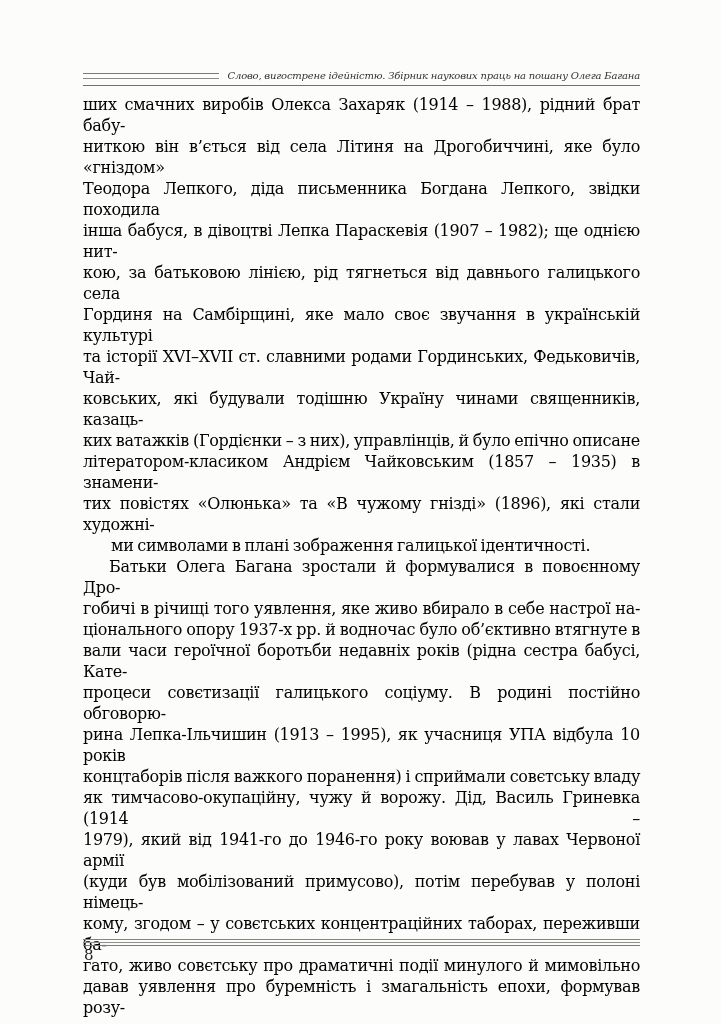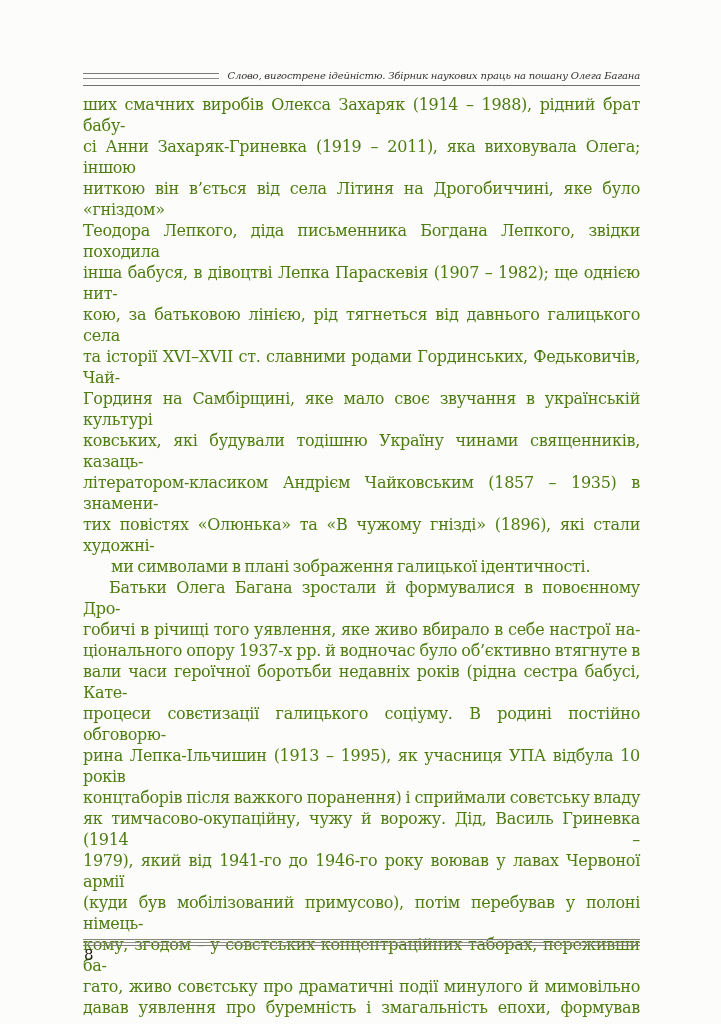--- a/index.html
+++ b/index.html
@@ -53,21 +53,21 @@
     width: 557px;
   }
   .line {
     font-size: 16px;
     line-height: 21px;
     letter-spacing: -0.3px;
     word-spacing: -1px;
     text-align: justify;
     text-align-last: justify;
     white-space: normal;
-    color: #4d7c0f;
+    color: #000000;
   }
   .line.indent { text-indent: 26px; }
   .line.para-end { text-align-last: left; margin-left: 28px; }
   
   .footer-rule {
     position: absolute;
     left: 83px;
     width: 557px;
     top: 939px;
     height: 7px;
@@ -92,28 +92,28 @@
 
 <div class="page">
 
   <div class="running-header">
     <div class="header-rule-fill"></div>
     <div class="running-title">Слово, вигострене ідейністю. Збірник наукових праць на пошану Олега Багана</div>
   </div>
 
   <div class="body-text">
       <div class="line"><span>ших смачних виробів Олекса Захаряк (1914 – 1988), рідний брат бабу-</span></div>
-      <div class="line"><span>сі Анни Захаряк-Гриневка (1919 – 2011), яка виховувала Олега; іншою</span></div>
       <div class="line"><span>ниткою він в’ється від села Літиня на Дрогобиччині, яке було «гніздом»</span></div>
       <div class="line"><span>Теодора Лепкого, діда письменника Богдана Лепкого, звідки походила</span></div>
       <div class="line"><span>інша бабуся, в дівоцтві Лепка Параскевія (1907 – 1982); ще однією нит-</span></div>
       <div class="line"><span>кою, за батьковою лінією, рід тягнеться від давнього галицького села</span></div>
+      <div class="line"><span>Гординя на Самбірщині, яке мало своє звучання в українській культурі</span></div>
       <div class="line"><span>та історії XVI–XVII ст. славними родами Гординських, Федьковичів, Чай-</span></div>
-      <div class="line"><span>Гординя на Самбірщині, яке мало своє звучання в українській культурі</span></div>
       <div class="line"><span>ковських, які будували тодішню Україну чинами священників, казаць-</span></div>
+      <div class="line"><span>ких ватажків (Гордієнки – з них), управлінців, й було епічно описане</span></div>
       <div class="line"><span>літератором-класиком Андрієм Чайковським (1857 – 1935) в знамени-</span></div>
       <div class="line"><span>тих повістях «Олюнька» та «В чужому гнізді» (1896), які стали художні-</span></div>
       <div class="line para-end"><span>ми символами в плані зображення галицької ідентичності.</span></div>
       <div class="line indent"><span>Батьки Олега Багана зростали й формувалися в повоєнному Дро-</span></div>
       <div class="line"><span>гобичі в річищі того уявлення, яке живо вбирало в себе настрої на-</span></div>
       <div class="line"><span>ціонального опору 1937-х рр. й водночас було об’єктивно втягнуте в</span></div>
       <div class="line"><span>вали часи героїчної боротьби недавніх років (рідна сестра бабусі, Кате-</span></div>
       <div class="line"><span>процеси совєтизації галицького соціуму. В родині постійно обговорю-</span></div>
       <div class="line"><span>рина Лепка-Ільчишин (1913 – 1995), як учасниця УПА відбула 10 років</span></div>
       <div class="line"><span>концтаборів після важкого поранення) і сприймали совєтську владу</span></div>

